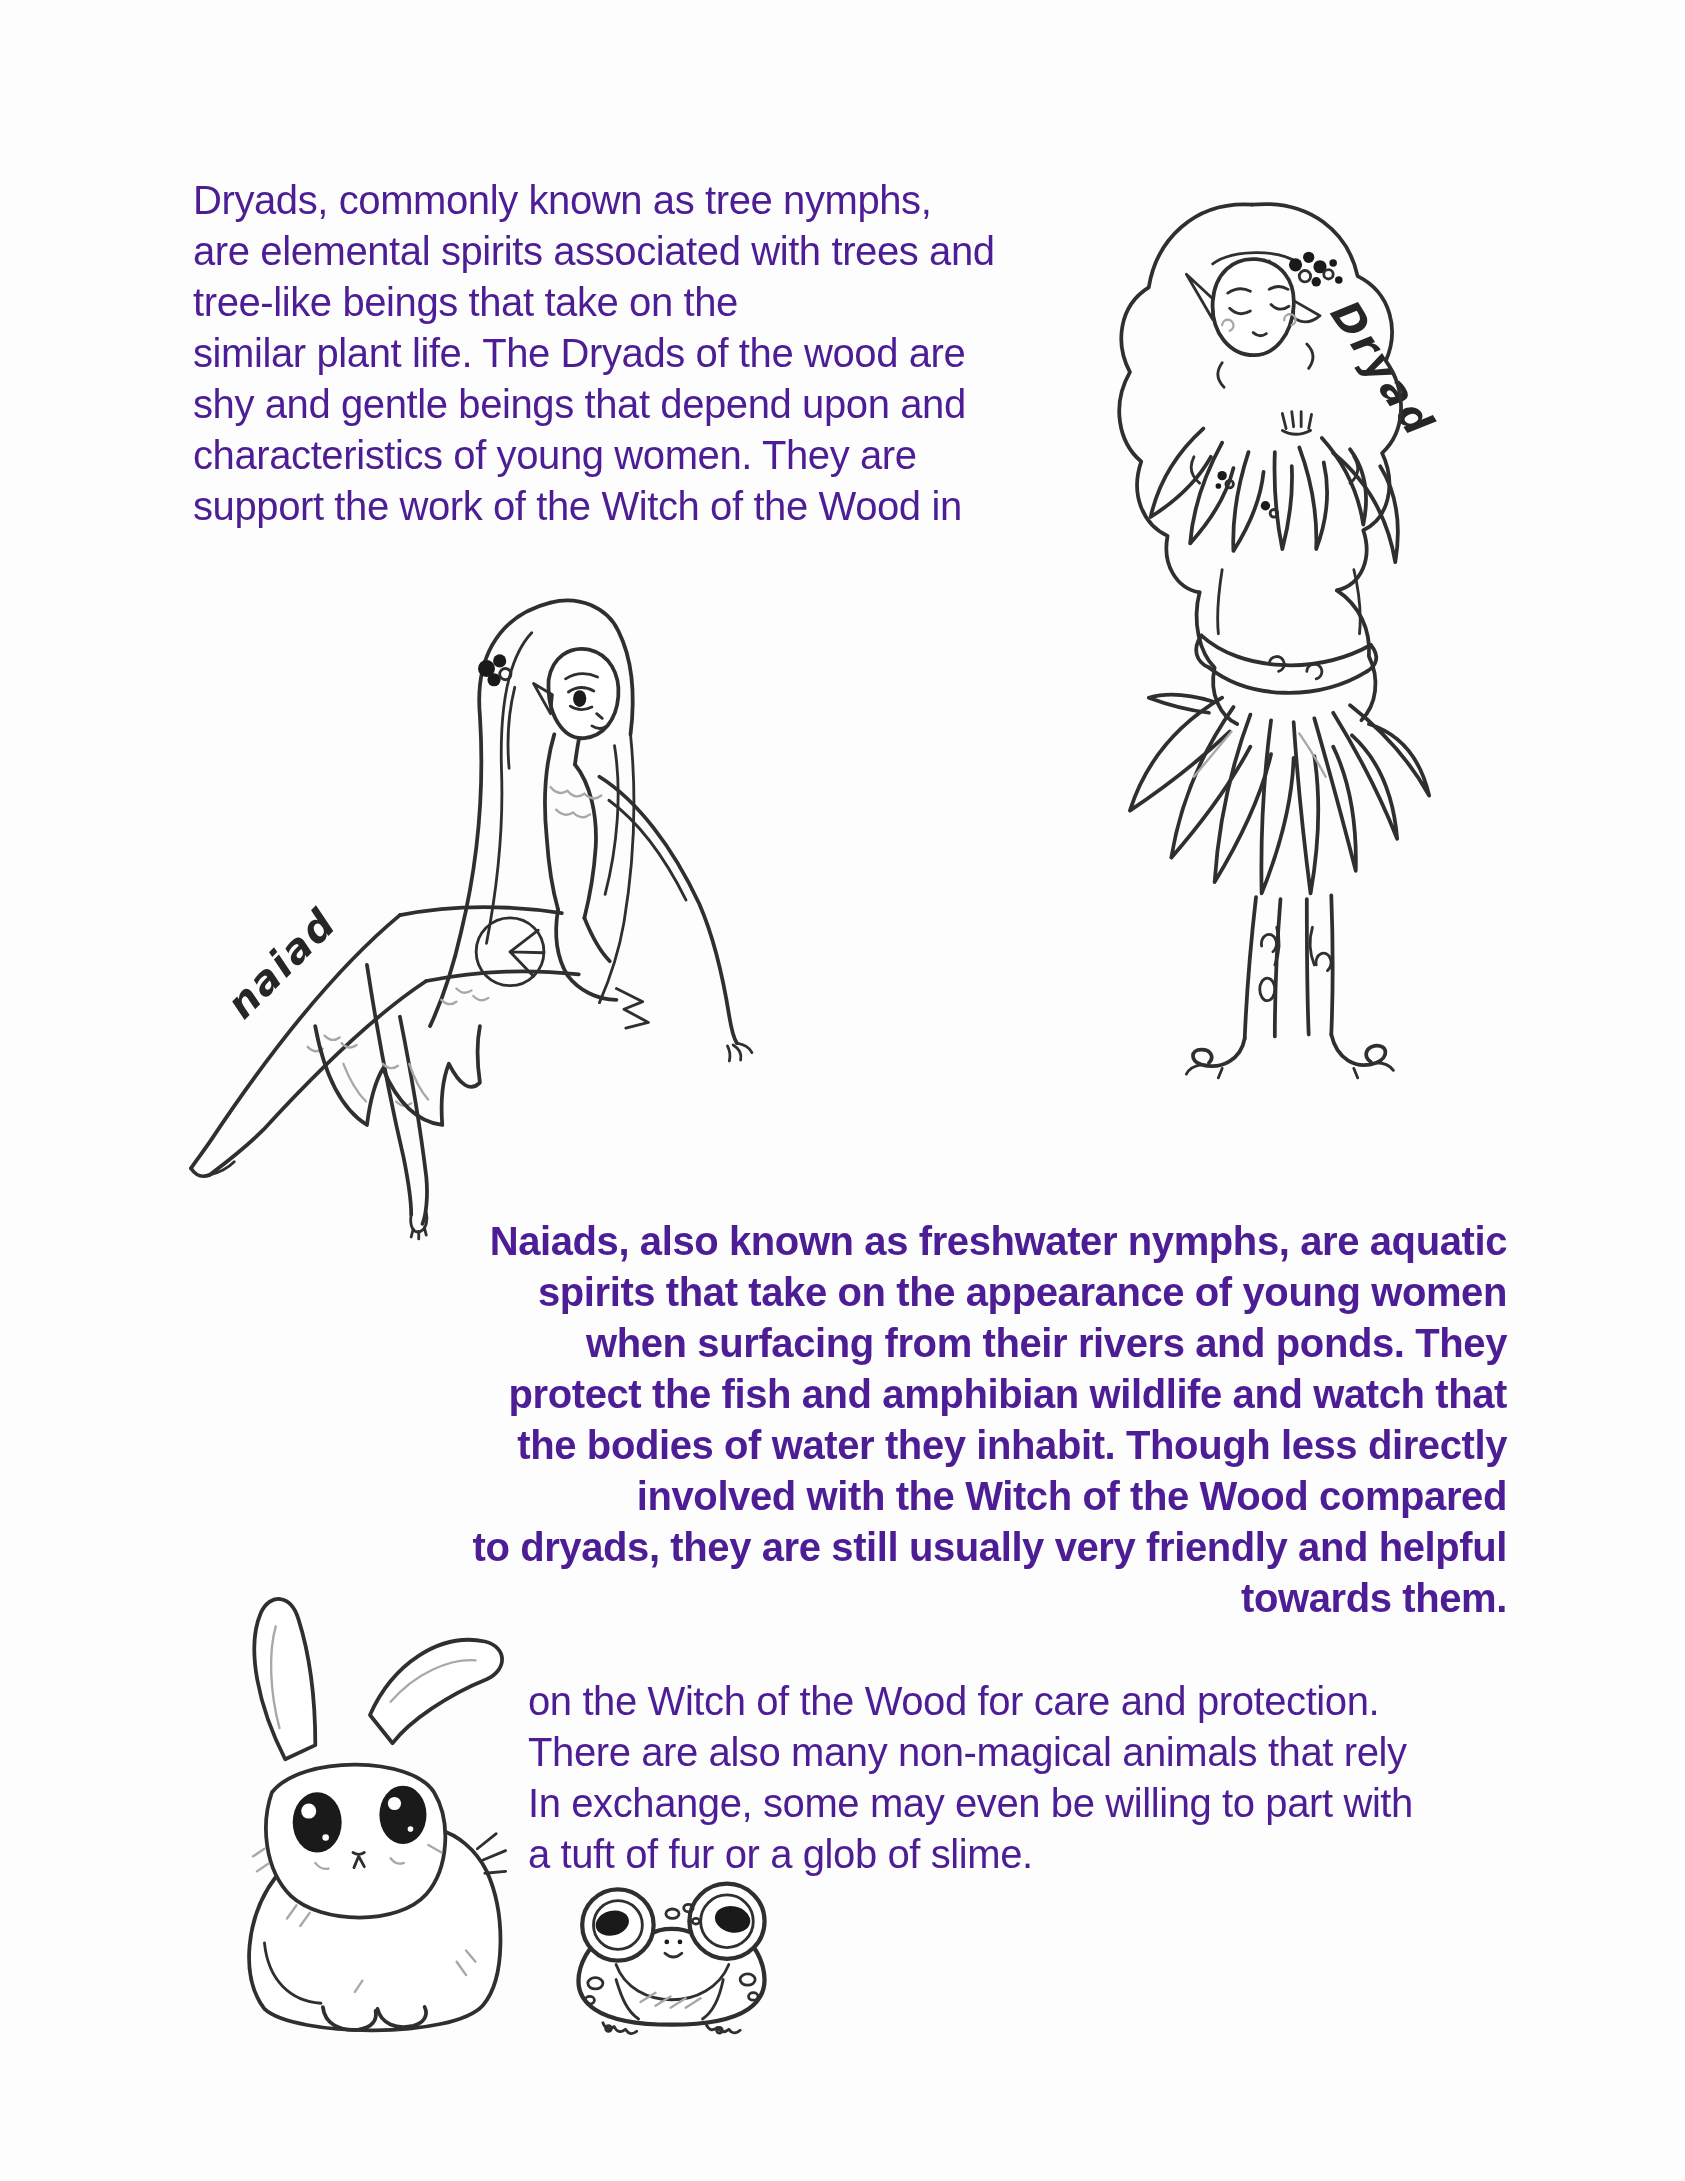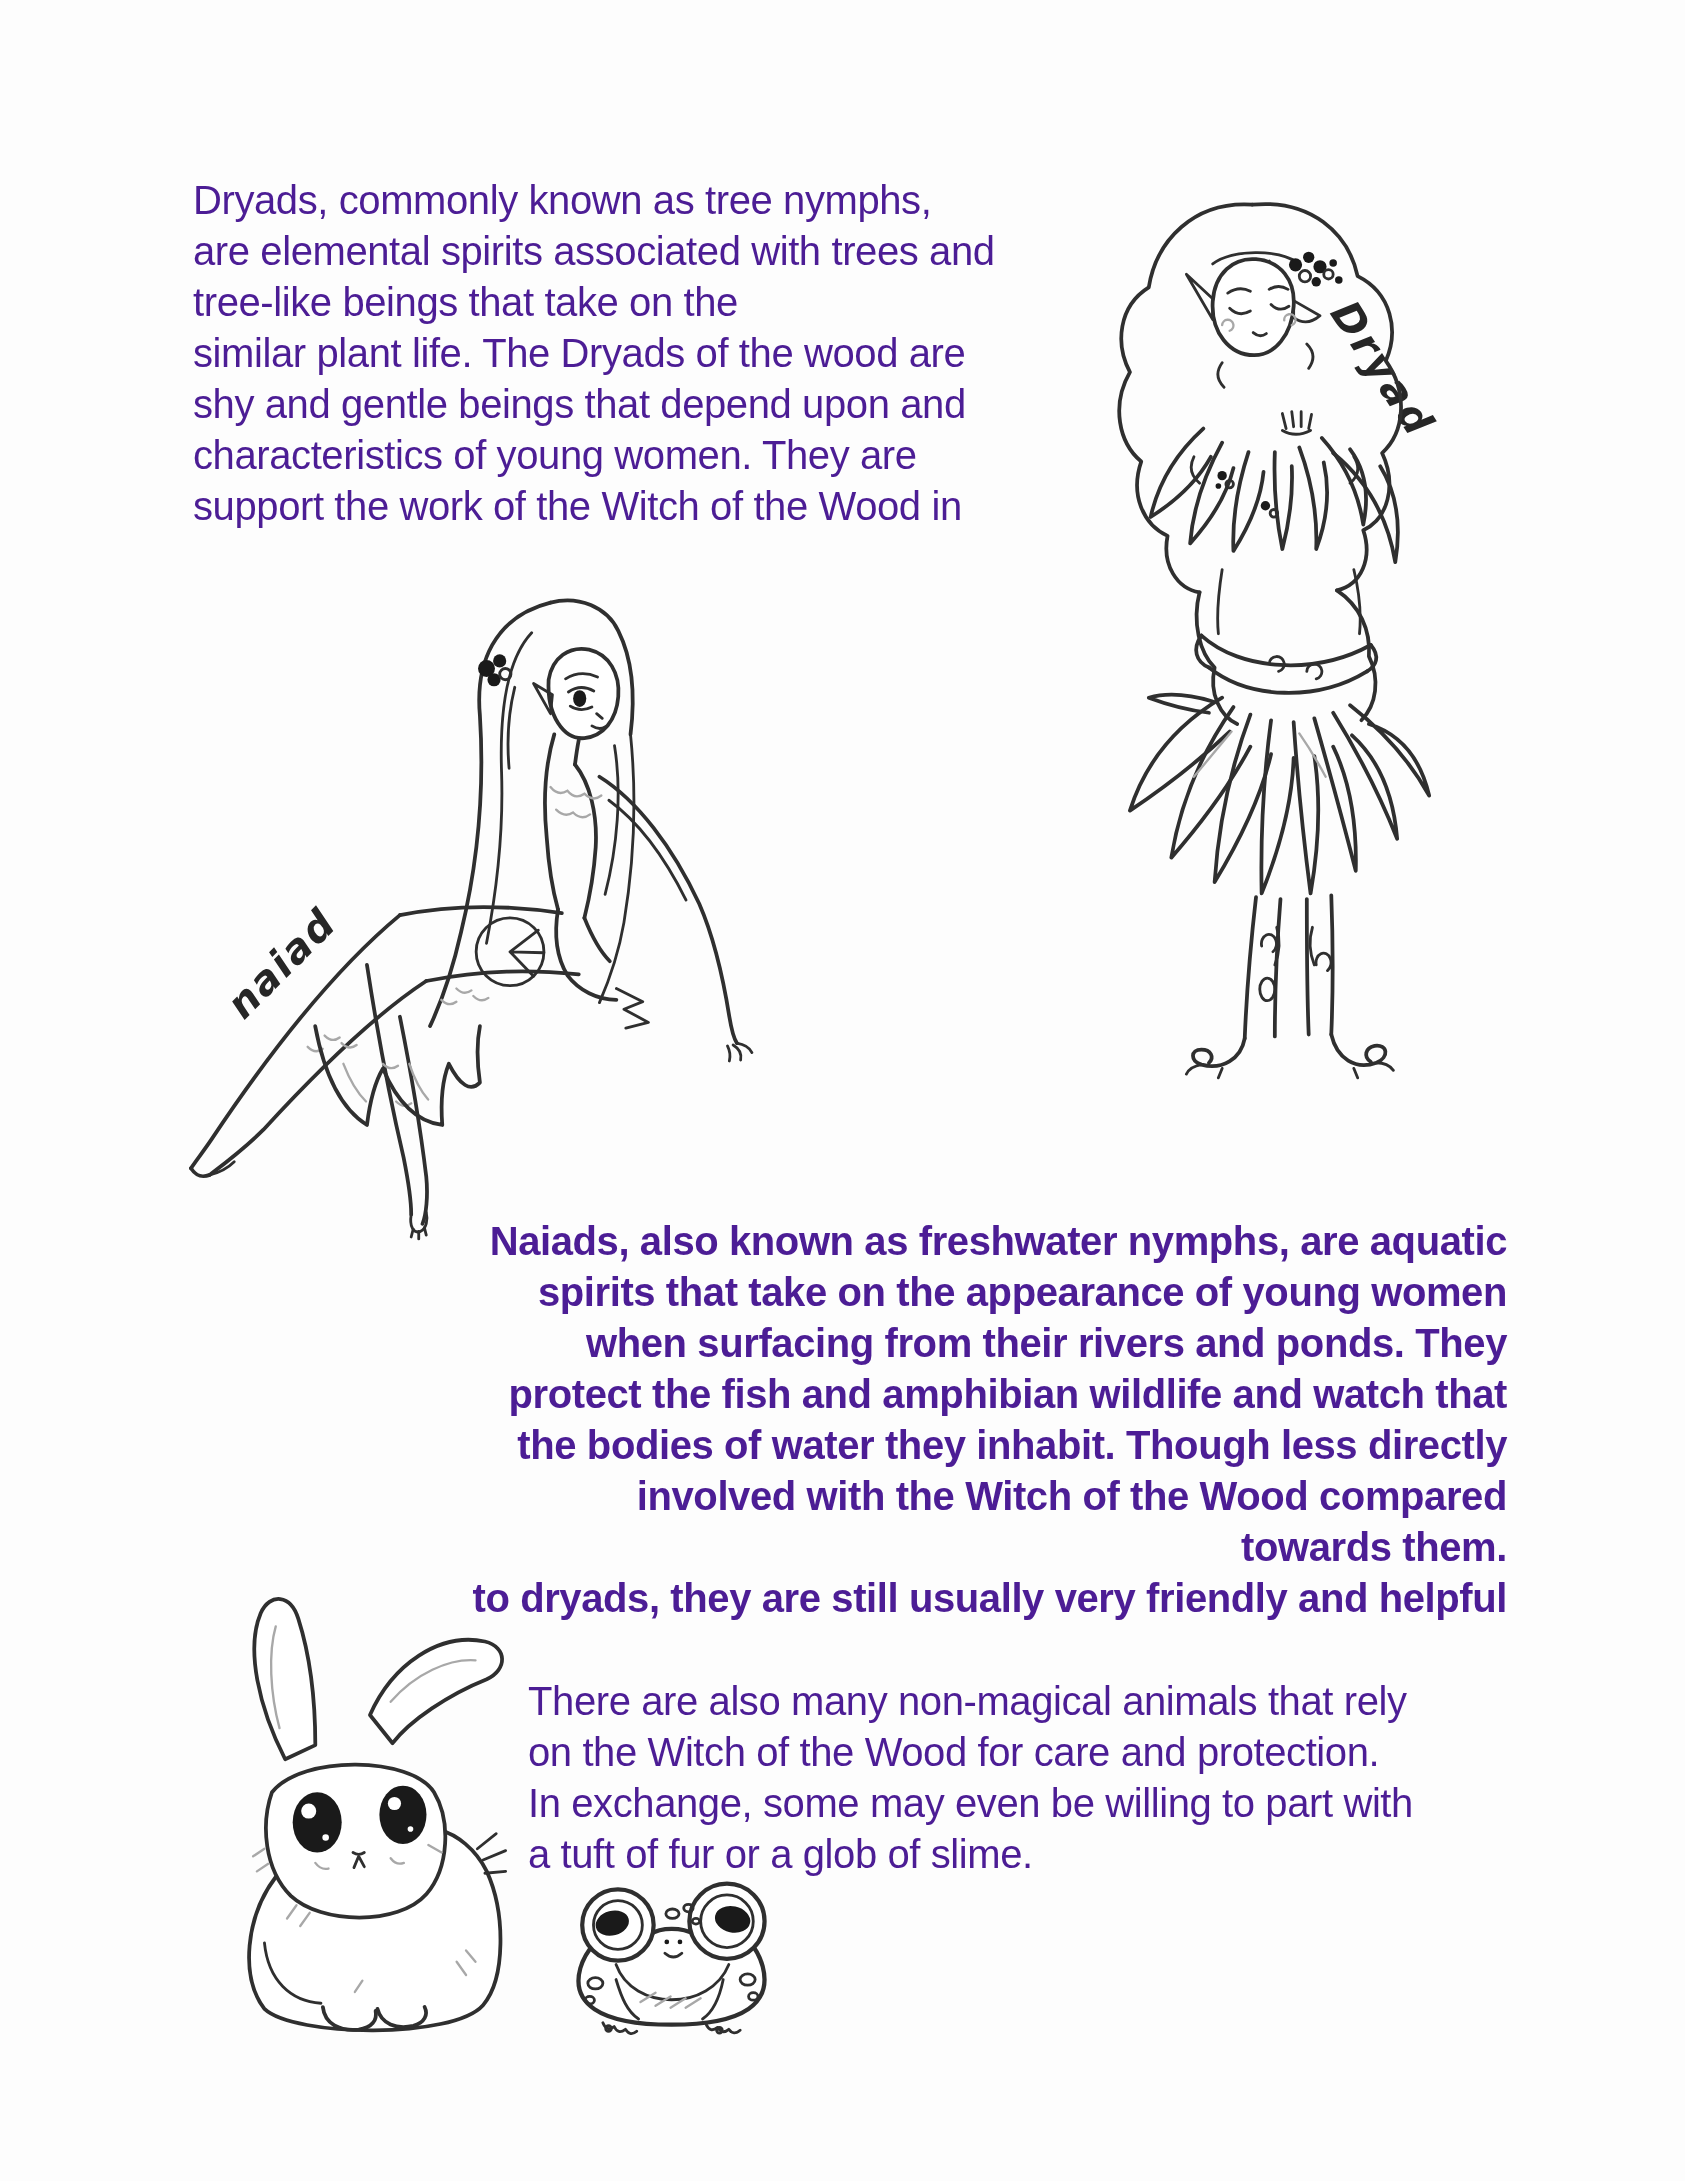--- a/index.html
+++ b/index.html
@@ -62,27 +62,27 @@
     <div class="line">support the work of the Witch of the Wood in</div>
   </div>
 
   <div class="para align-right" id="para-naiad" style="right:179px;top:1216px;width:1186px;font-weight:bold;">
     <div class="line">Naiads, also known as freshwater nymphs, are aquatic</div>
     <div class="line">spirits that take on the appearance of young women</div>
     <div class="line">when surfacing from their rivers and ponds. They</div>
     <div class="line">protect the fish and amphibian wildlife and watch that</div>
     <div class="line">the bodies of water they inhabit. Though less directly</div>
     <div class="line">involved with the Witch of the Wood compared</div>
+    <div class="line">to dryads, they are still usually very friendly and helpful</div>
     <div class="line">towards them.</div>
-    <div class="line">to dryads, they are still usually very friendly and helpful</div>
   </div>
 
   <div class="para" id="para-animals" style="left:528px;top:1676px;width:1055px;">
+    <div class="line">on the Witch of the Wood for care and protection.</div>
     <div class="line">There are also many non-magical animals that rely</div>
-    <div class="line">on the Witch of the Wood for care and protection.</div>
     <div class="line">In exchange, some may even be willing to part with</div>
     <div class="line">a tuft of fur or a glob of slime.</div>
   </div>
 
   <div class="hand-label" id="label-dryad">Dryad</div>
   <div class="hand-label" id="label-naiad">naiad</div>
 
   <div class="illus" style="left:174px;top:574px;width:593px;height:669px;">
     <svg viewBox="0 0 630 710">
       <g>

